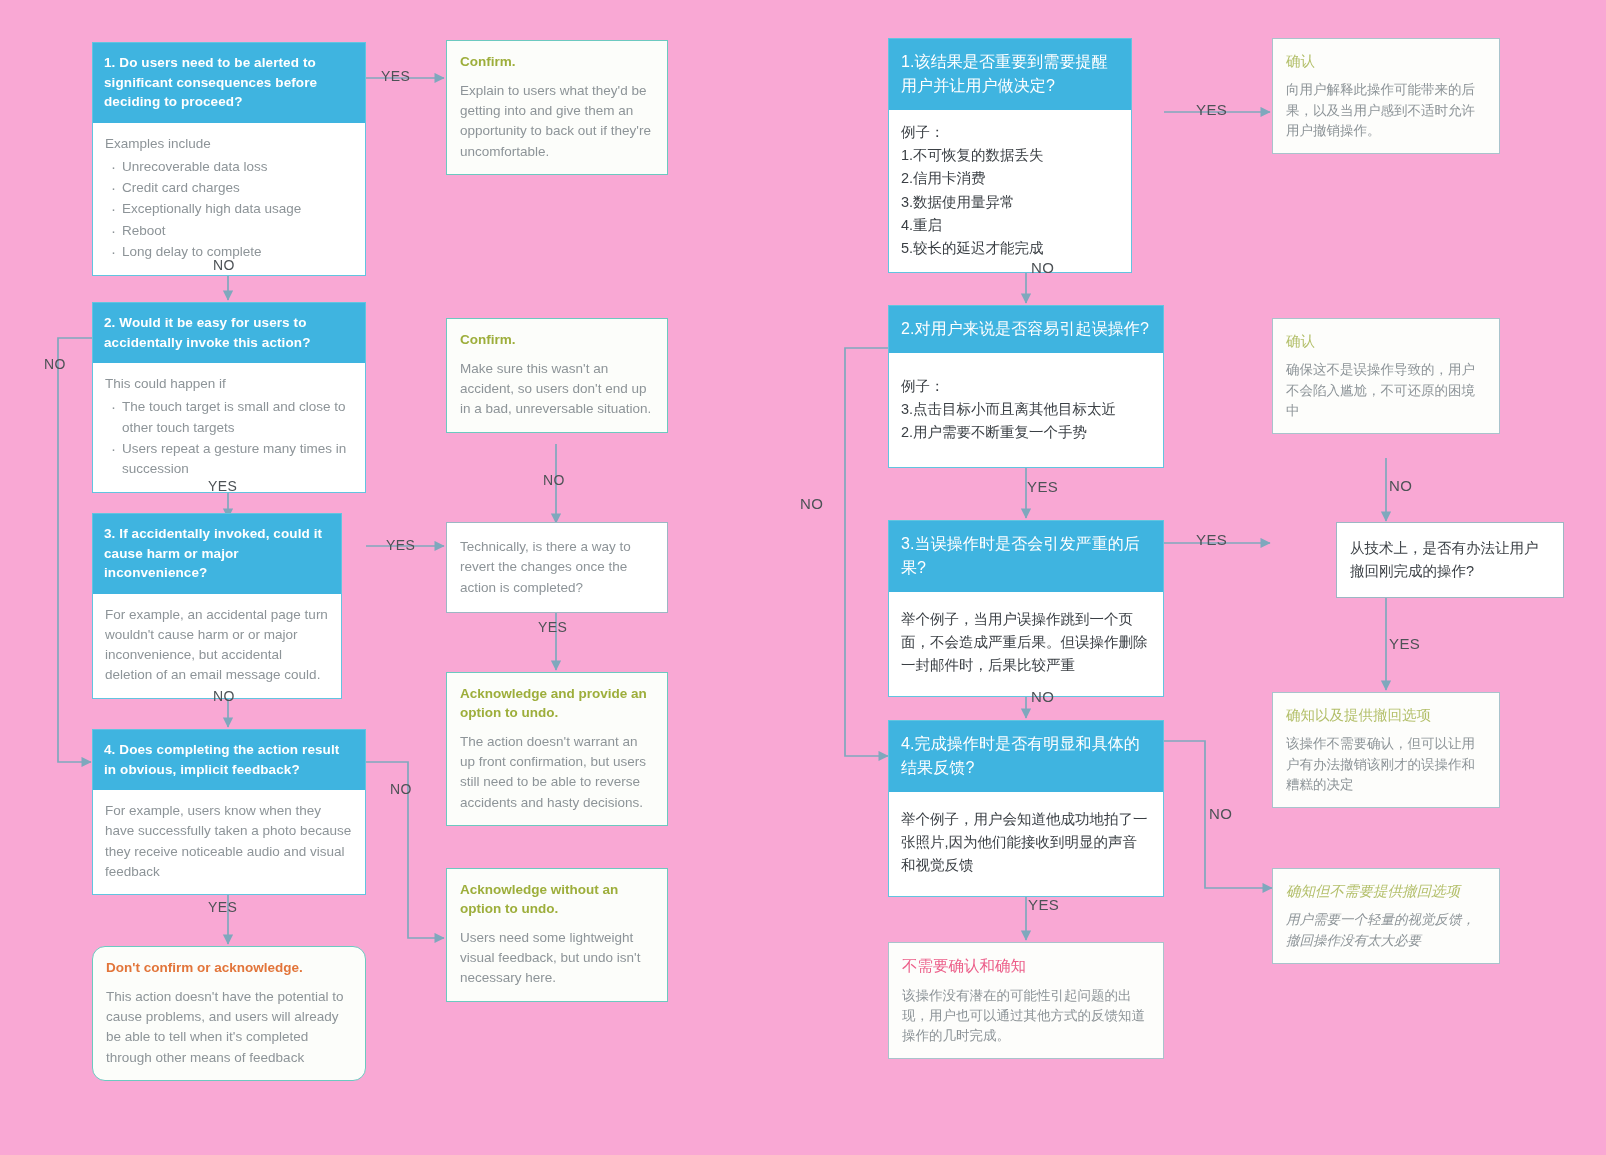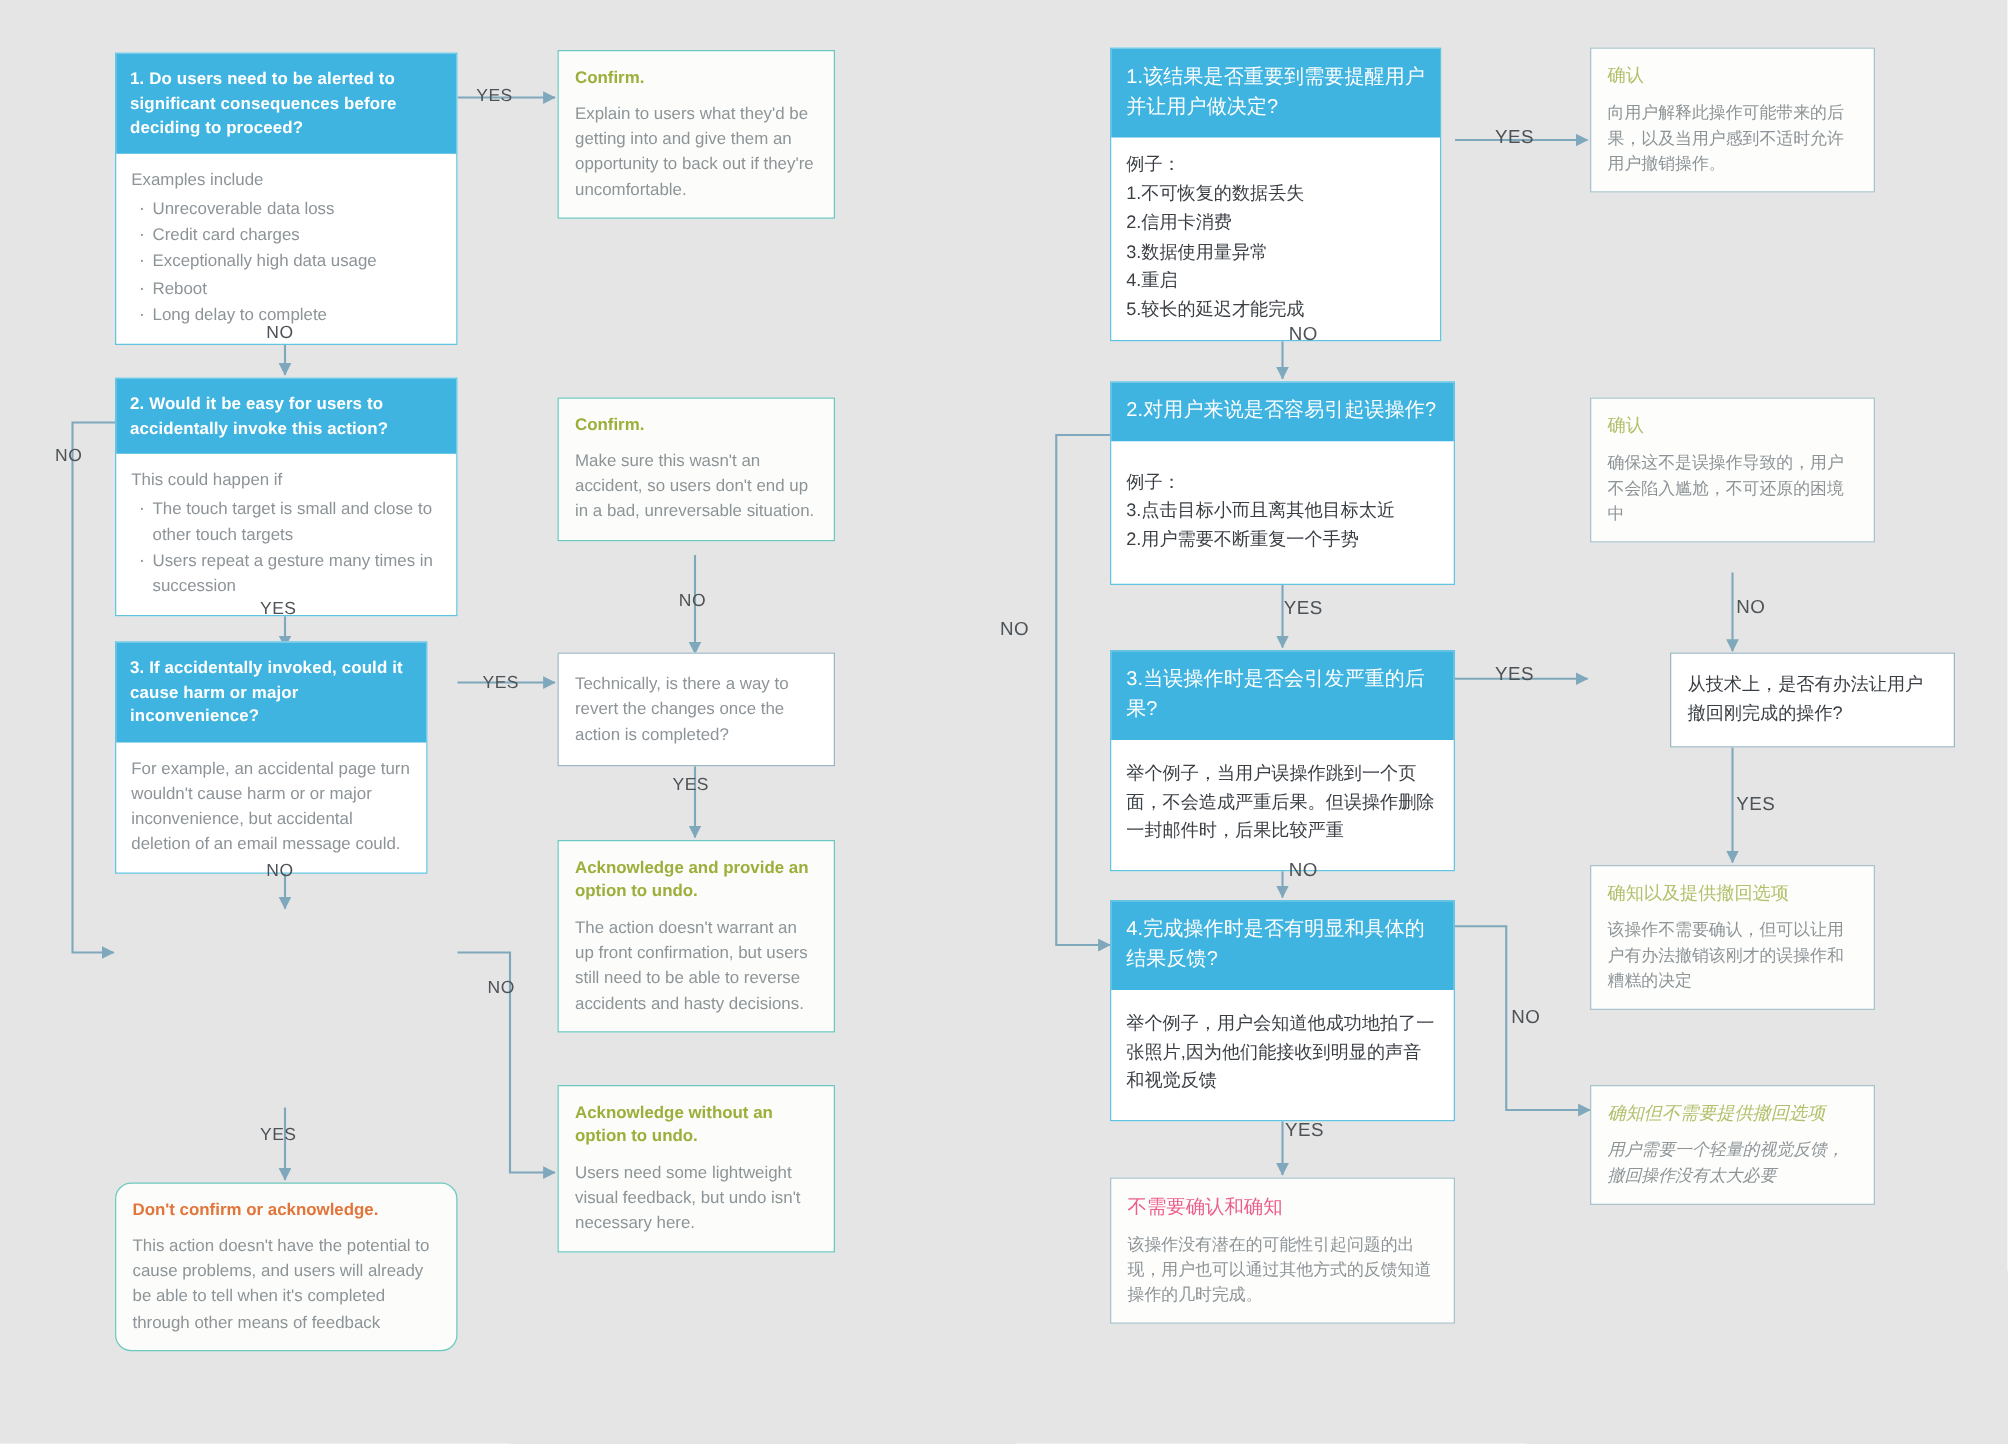--- a/index.html
+++ b/index.html
@@ -7,21 +7,21 @@
     padding: 0;
     background: #ffffff;
   }
   body {
     font-family: "Liberation Sans", "DejaVu Sans", sans-serif;
   }
   #canvas {
     position: relative;
     width: 1606px;
     height: 1155px;
-    background: #e5e5e5;
+    background: #f9a8d4;
     overflow: hidden;
   }
 
   
   #wires {
     position: absolute;
     left: 0; top: 0;
     width: 1606px;
     height: 1155px;
     pointer-events: none;
@@ -251,38 +251,42 @@
   <div class="node answer" style="left:446px; top:672px; width:222px;">
     <div class="title">Acknowledge and provide an option to undo.</div>
     <div class="desc">The action doesn't warrant an up front confirmation, but users still need to be able to reverse accidents and hasty decisions.</div>
   </div>
 
   <div class="node answer" style="left:446px; top:868px; width:222px;">
     <div class="title">Acknowledge without an option to undo.</div>
     <div class="desc">Users need some lightweight visual feedback, but undo isn't necessary here.</div>
   </div>
 
+  <div class="node q" style="left:92px; top:729px; width:274px;">
+    <div class="hdr">4. Does completing the action result in obvious, implicit feedback?</div>
+    <div class="body">For example, users know when they have successfully taken a photo because they receive noticeable audio and visual feedback</div>
+  </div>
 
   <div class="node answer" style="left:92px; top:946px; width:274px;border-radius:13px;">
     <div class="title warn">Don't confirm or acknowledge.</div>
     <div class="desc">This action doesn't have the potential to cause problems, and users will already be able to tell when it's completed through other means of feedback</div>
   </div>
 
   <div class="elabel" style="left:381px; top:68px;">YES</div>
   <div class="elabel" style="left:213px; top:257px;">NO</div>
   <div class="elabel" style="left:44px;  top:356px;">NO</div>
   <div class="elabel" style="left:208px; top:478px;">YES</div>
   <div class="elabel" style="left:386px; top:537px;">YES</div>
   <div class="elabel" style="left:543px; top:472px;">NO</div>
   <div class="elabel" style="left:538px; top:619px;">YES</div>
   <div class="elabel" style="left:213px; top:688px;">NO</div>
   <div class="elabel" style="left:390px; top:781px;">NO</div>
   <div class="elabel" style="left:208px; top:899px;">YES</div>
 
-  <div class="node q cn" style="left:888px; top:38px; width:265px;">
+  <div class="node q cn" style="left:888px; top:38px; width:244px;">
     <div class="hdr">1.该结果是否重要到需要提醒用户并让用户做决定?</div>
     <div class="body">
       <div>例子：</div>
       <ol class="num">
         <li>1.不可恢复的数据丢失</li>
         <li>2.信用卡消费</li>
         <li>3.数据使用量异常</li>
         <li>4.重启</li>
         <li>5.较长的延迟才能完成</li>
       </ol>

